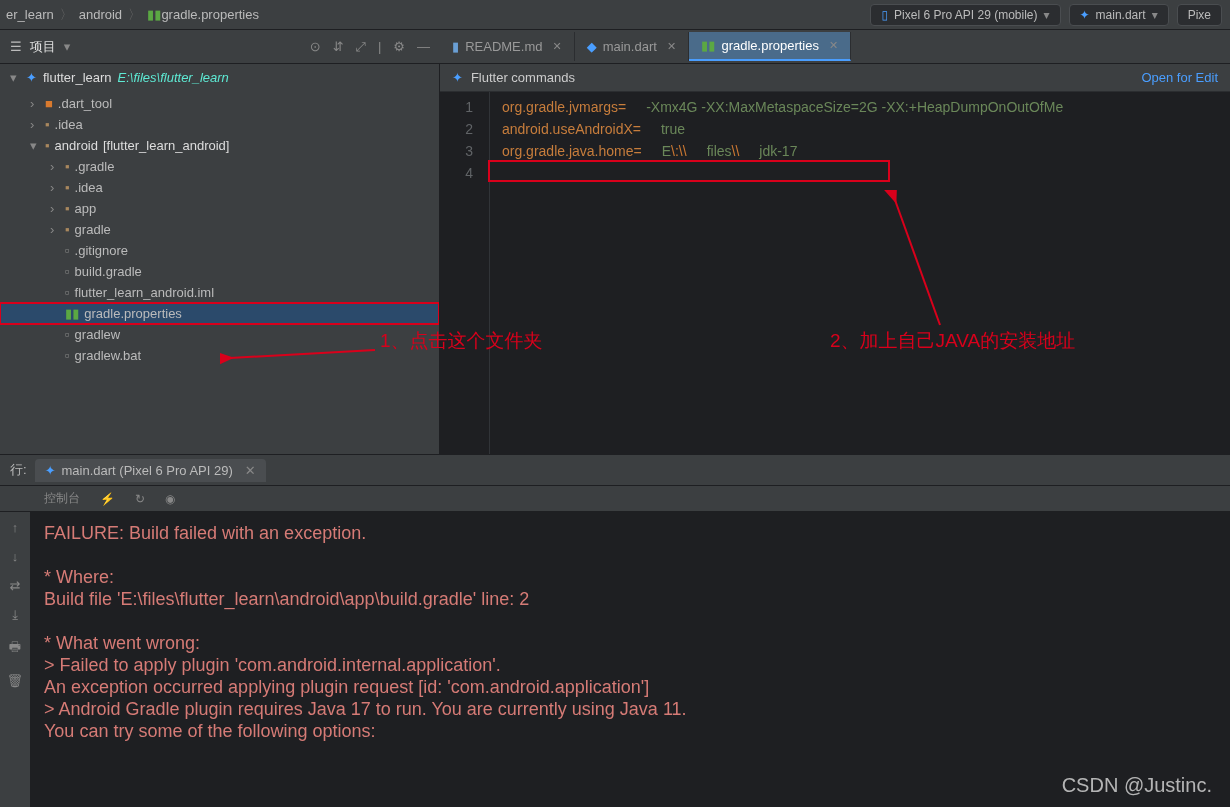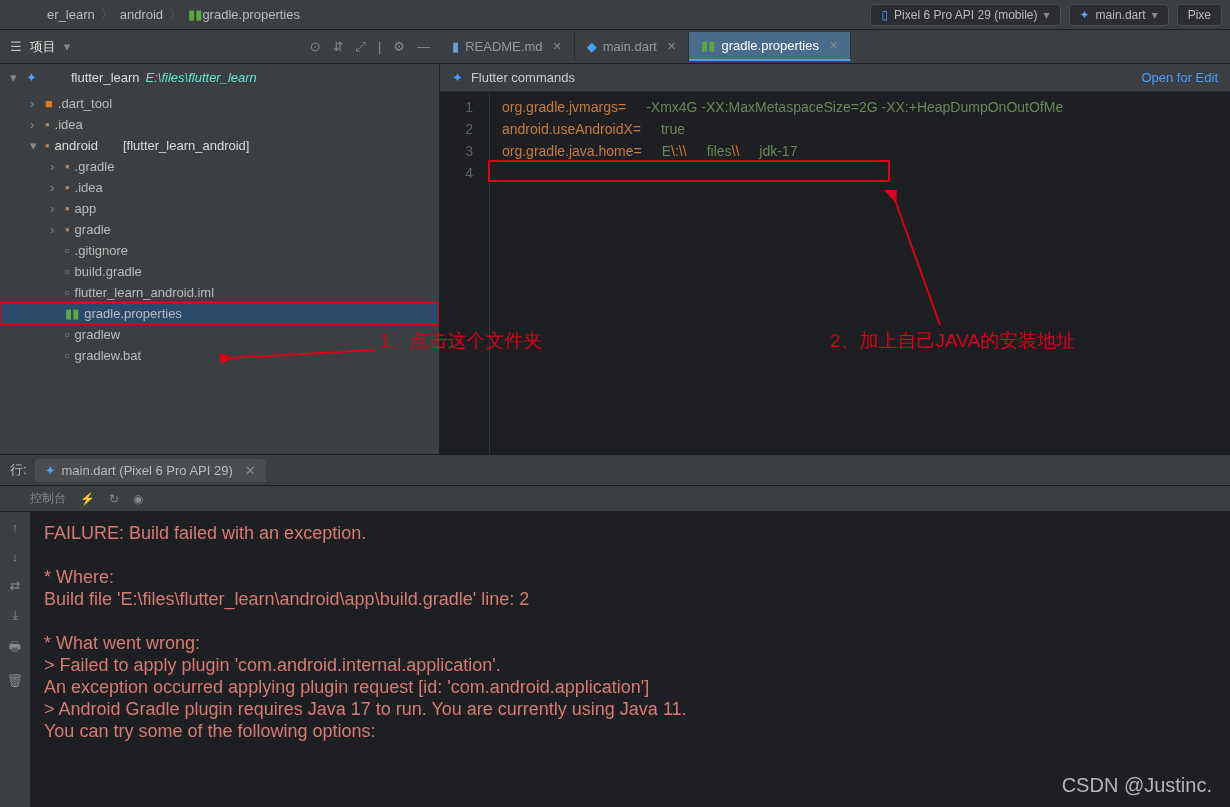--- a/index.html
+++ b/index.html
@@ -1,67 +1,67 @@
 <!DOCTYPE html>
 <html><head>
 <meta charset="utf-8">
 <style>
 * { margin:0; padding:0; box-sizing:border-box; font-family:"Segoe UI",Arial,sans-serif; }
 body { background:#2b2d30; color:#bbb; font-size:13px; width:1230px; height:807px; overflow:hidden; position:relative; }
-.top-bar { height:30px; background:#3c3f41; display:flex; align-items:center; border-bottom:1px solid #1e1f22;padding-left:41px; }
+.top-bar { height:30px; background:#3c3f41; display:flex; align-items:center; border-bottom:1px solid #1e1f22; }
 .breadcrumb { display:flex; align-items:center; padding-left:6px; flex:1; }
 .breadcrumb span { color:#bbb; }
 .breadcrumb .sep { margin:0 6px; color:#666; }
 .top-right { display:flex; gap:8px; padding-right:8px; }
 .pill { background:#2b2d30; border:1px solid #4a4d50; border-radius:4px; padding:3px 10px; display:flex; align-items:center; gap:6px; font-size:12px; }
 .pill .arrow { color:#888; }
 .toolbar { height:34px; background:#3c3f41; display:flex; align-items:center; border-bottom:1px solid #1e1f22; }
 .toolbar-left { display:flex; align-items:center; gap:8px; padding-left:10px; width:440px; }
 .project-label { color:#ddd; font-weight:500; }
 .toolbar-icons { margin-left:auto; margin-right:10px; display:flex; gap:12px; color:#888; }
 .tabs { display:flex; flex:1; }
 .tab { padding:6px 12px; display:flex; align-items:center; gap:6px; color:#999; border-right:1px solid #2b2d30; }
 .tab.active { background:#4a6b8a; color:#fff; border-bottom:2px solid #4a9eff; }
 .tab .close { color:#888; font-size:11px; margin-left:4px; }
 .main { display:flex; height:390px; }
 .sidebar { width:440px; background:#3c3f41; border-right:1px solid #1e1f22; overflow:hidden; }
 .proj-header { padding:6px 10px; display:flex; align-items:center; gap:6px; }
-.proj-header .name { color:#ddd; font-weight:500;margin-left:28px; }
+.proj-header .name { color:#ddd; font-weight:500; }
 .proj-header .path { color:#5eead4;font-style:italic; }
 .tree { padding:2px 0; }
 .tree-row { display:flex; align-items:center; padding:3px 0 3px 14px; gap:5px; cursor:pointer; }
 .tree-row.selected { background:#2b4a6b; }
 .tree-row.highlighted { outline:2px solid #d9001b; outline-offset:-1px; }
 .indent-1 { padding-left:30px; }
 .indent-2 { padding-left:50px; }
 .chev { color:#888; width:10px; display:inline-block; }
 .folder-icon { color:#a9885e; }
 .orange-folder { color:#d97a2e; }
 .file-icon { color:#888; }
 .tree-row .bold { color:#ddd; }
-.tree-row .bracket { color:#ddd;margin-left:20px; }
+.tree-row .bracket { color:#ddd; }
 .editor { flex:1; background:#1e1f22; display:flex; flex-direction:column; }
 .editor-banner { background:#3c3f41; height:28px; display:flex; align-items:center; padding:0 12px; border-bottom:1px solid #2b2d30; }
 .banner-left { display:flex; align-items:center; gap:8px; color:#ccc; }
 .banner-right { margin-left:auto; color:#4a9eff; }
 .code-area { display:flex; flex:1; font-family:Consolas,monospace; font-size:14px; position:relative; }
 .gutter { width:50px; background:#1e1f22; color:#606366; text-align:right; padding:4px 16px 0 0; line-height:22px; border-right:1px solid #313438; }
 .code { flex:1; padding:4px 0 0 12px; line-height:22px; position:relative; }
 .code-line { white-space:pre; }
 .tok-prop { color:#c77d3c; }
 .tok-eq { color:#c77d3c; }
 .tok-val { color:#6a8759;margin-left:20px; }
 .tok-esc { color:#cc7832; }
 .caret { border-right:1px solid #bbb; }
 .hl-box { position:absolute; border:2px solid #d9001b; }
 .anno { position:absolute; color:#d9001b; font-size:19px; font-family:"Microsoft YaHei",sans-serif; }
 .arrow-svg { position:absolute; }
 .run-bar { height:32px; background:#3c3f41; border-top:1px solid #1e1f22; border-bottom:1px solid #1e1f22; display:flex; align-items:center; padding-left:10px; gap:8px; }
 .run-tab { background:#4a4d50; border-radius:4px 4px 0 0; padding:4px 10px; display:flex; align-items:center; gap:6px; }
-.console-bar { height:26px; background:#3c3f41; border-bottom:1px solid #1e1f22; display:flex; align-items:center; padding-left:30px; gap:14px; color:#888; font-size:12px; }
+.console-bar { height:26px; background:#3c3f41; border-bottom:1px solid #1e1f22; display:flex; align-items:center; padding-left:44px; gap:20px; color:#888; font-size:12px; }
 .bottom { display:flex; height:295px; background:#1e1f22; }
 .side-icons { width:30px; background:#3c3f41; display:flex; flex-direction:column; align-items:center; gap:14px; padding-top:8px; color:#888; }
 .side-icons span { cursor:pointer; }
 .console { flex:1; font-family:Consolas,monospace; font-size:18px; line-height:22px; padding:10px 14px; color:#d67b76; overflow:hidden; }
 .watermark { position:absolute; right:18px; bottom:10px; color:#cfcfcf; font-size:20px; opacity:0.85; font-family:Arial; }
 </style>
 </head>
 <body>
 
 <div class="top-bar">

